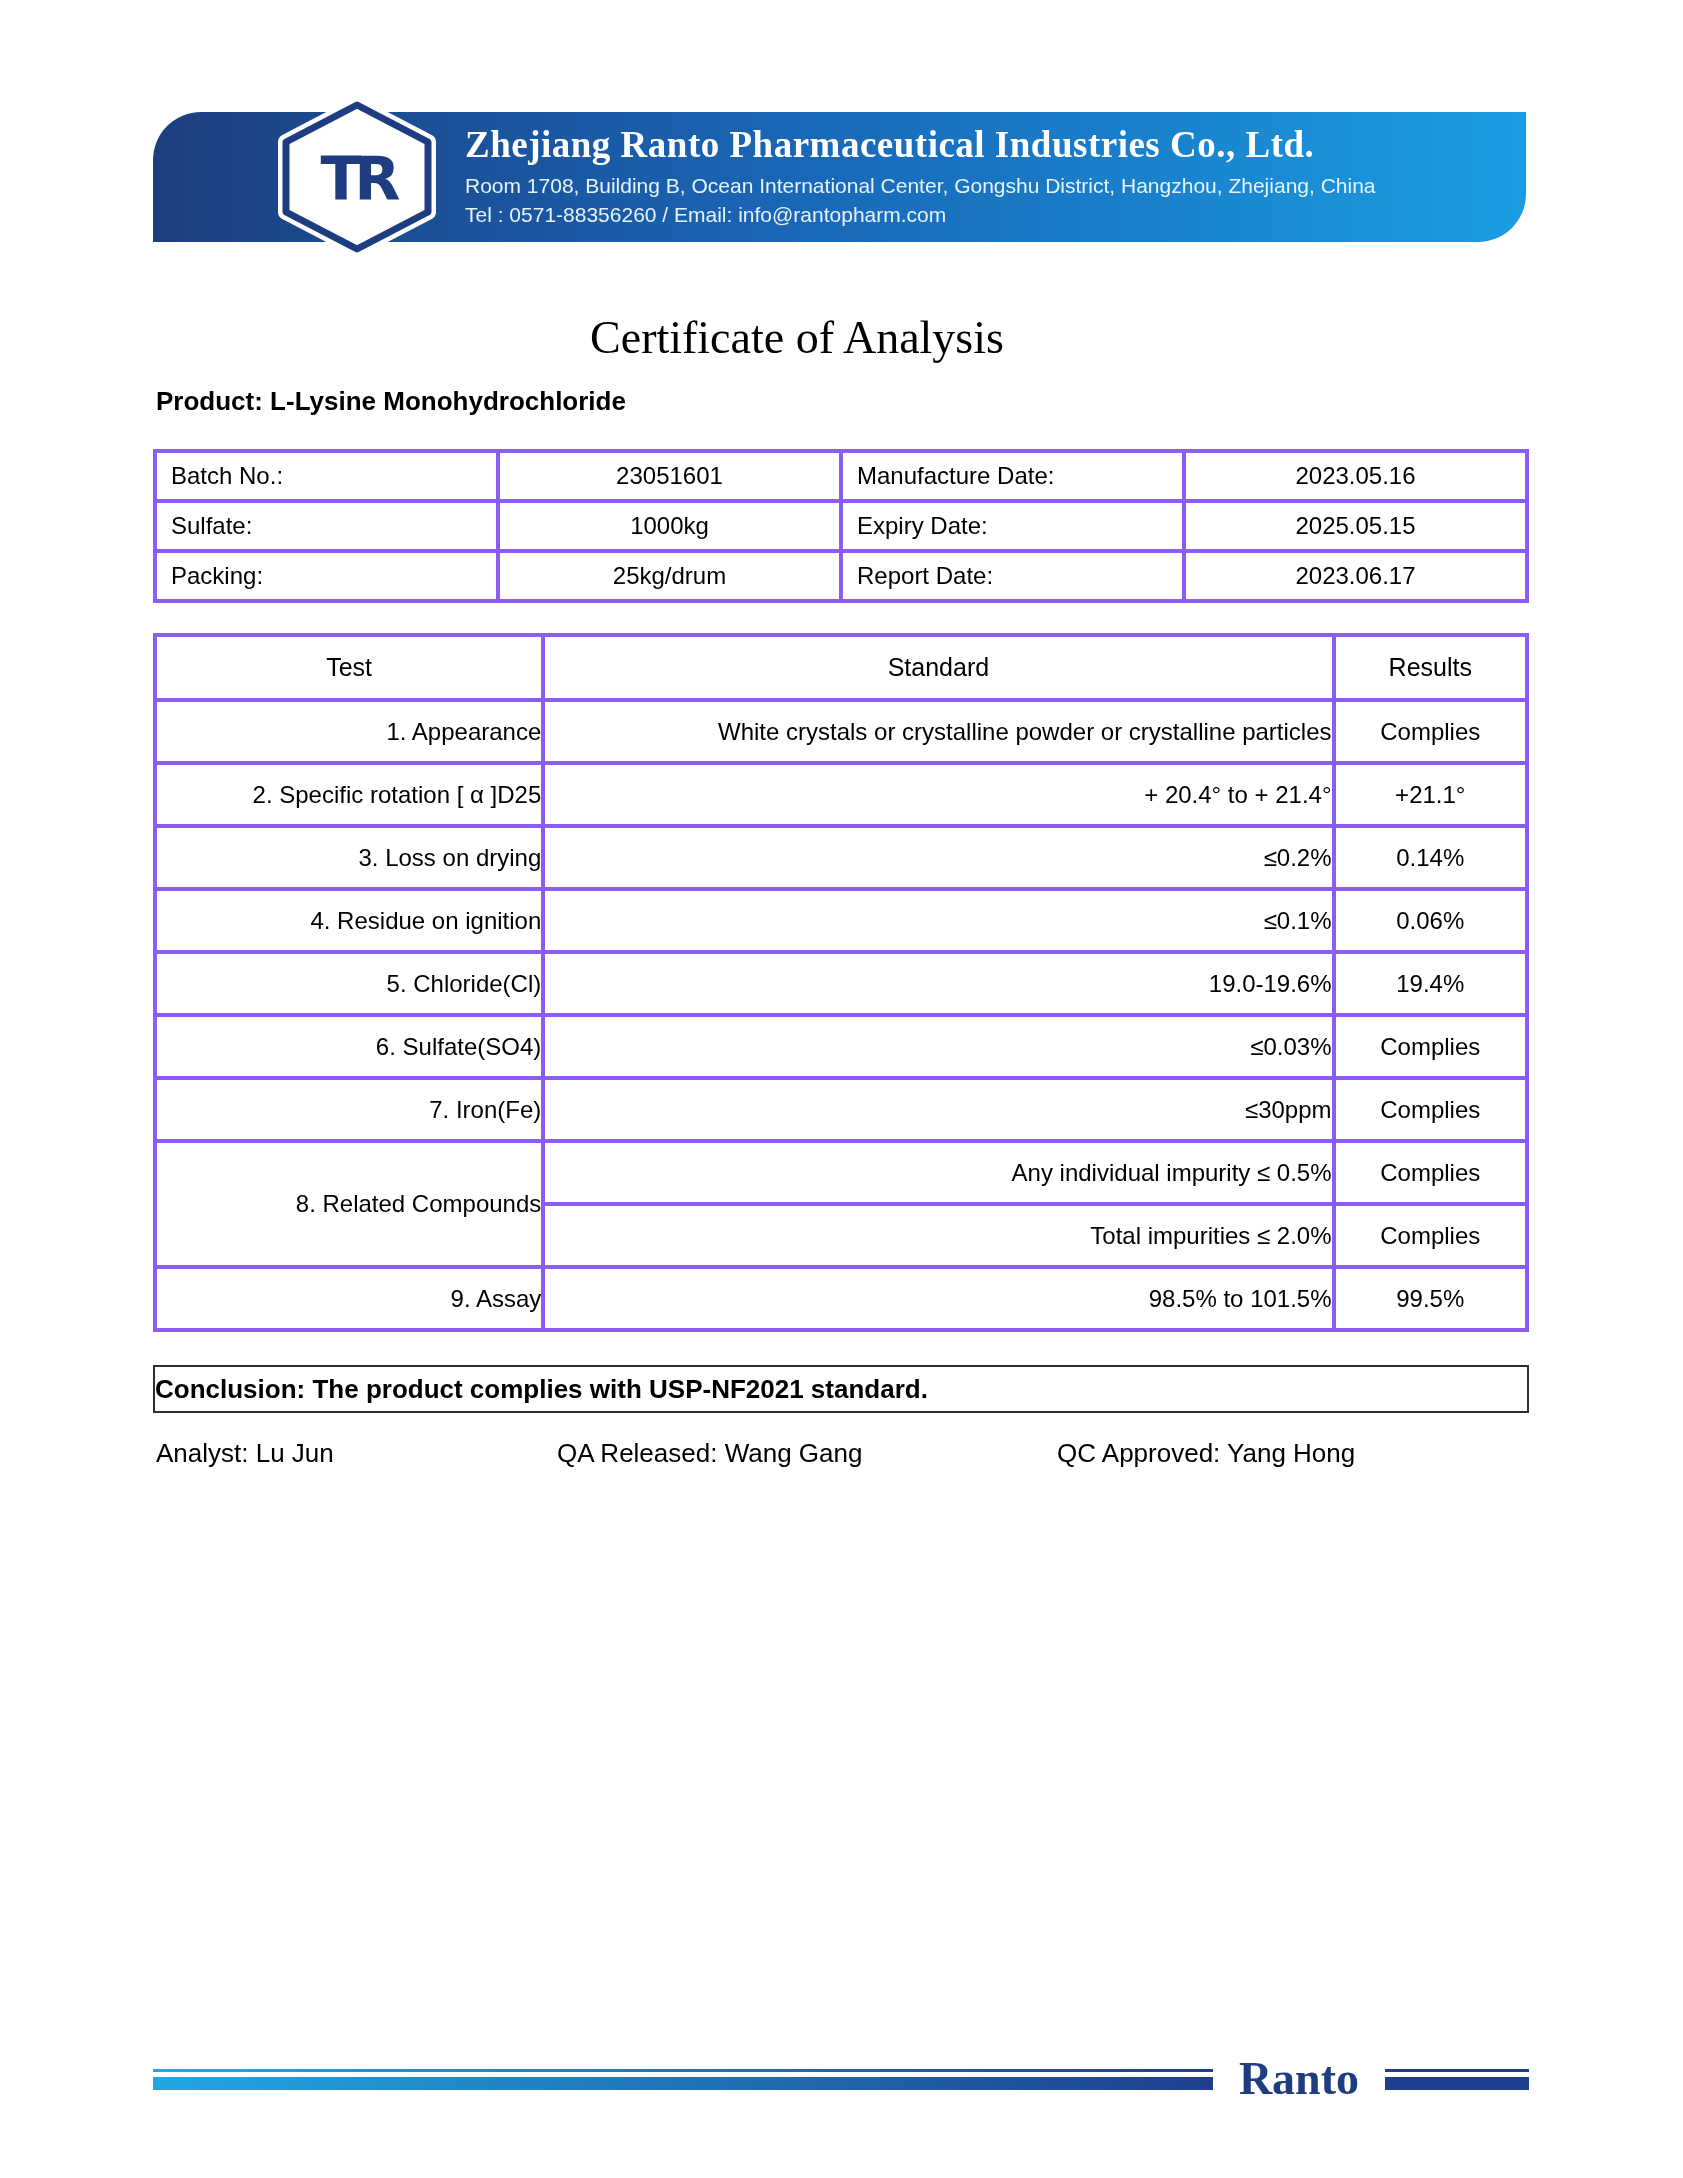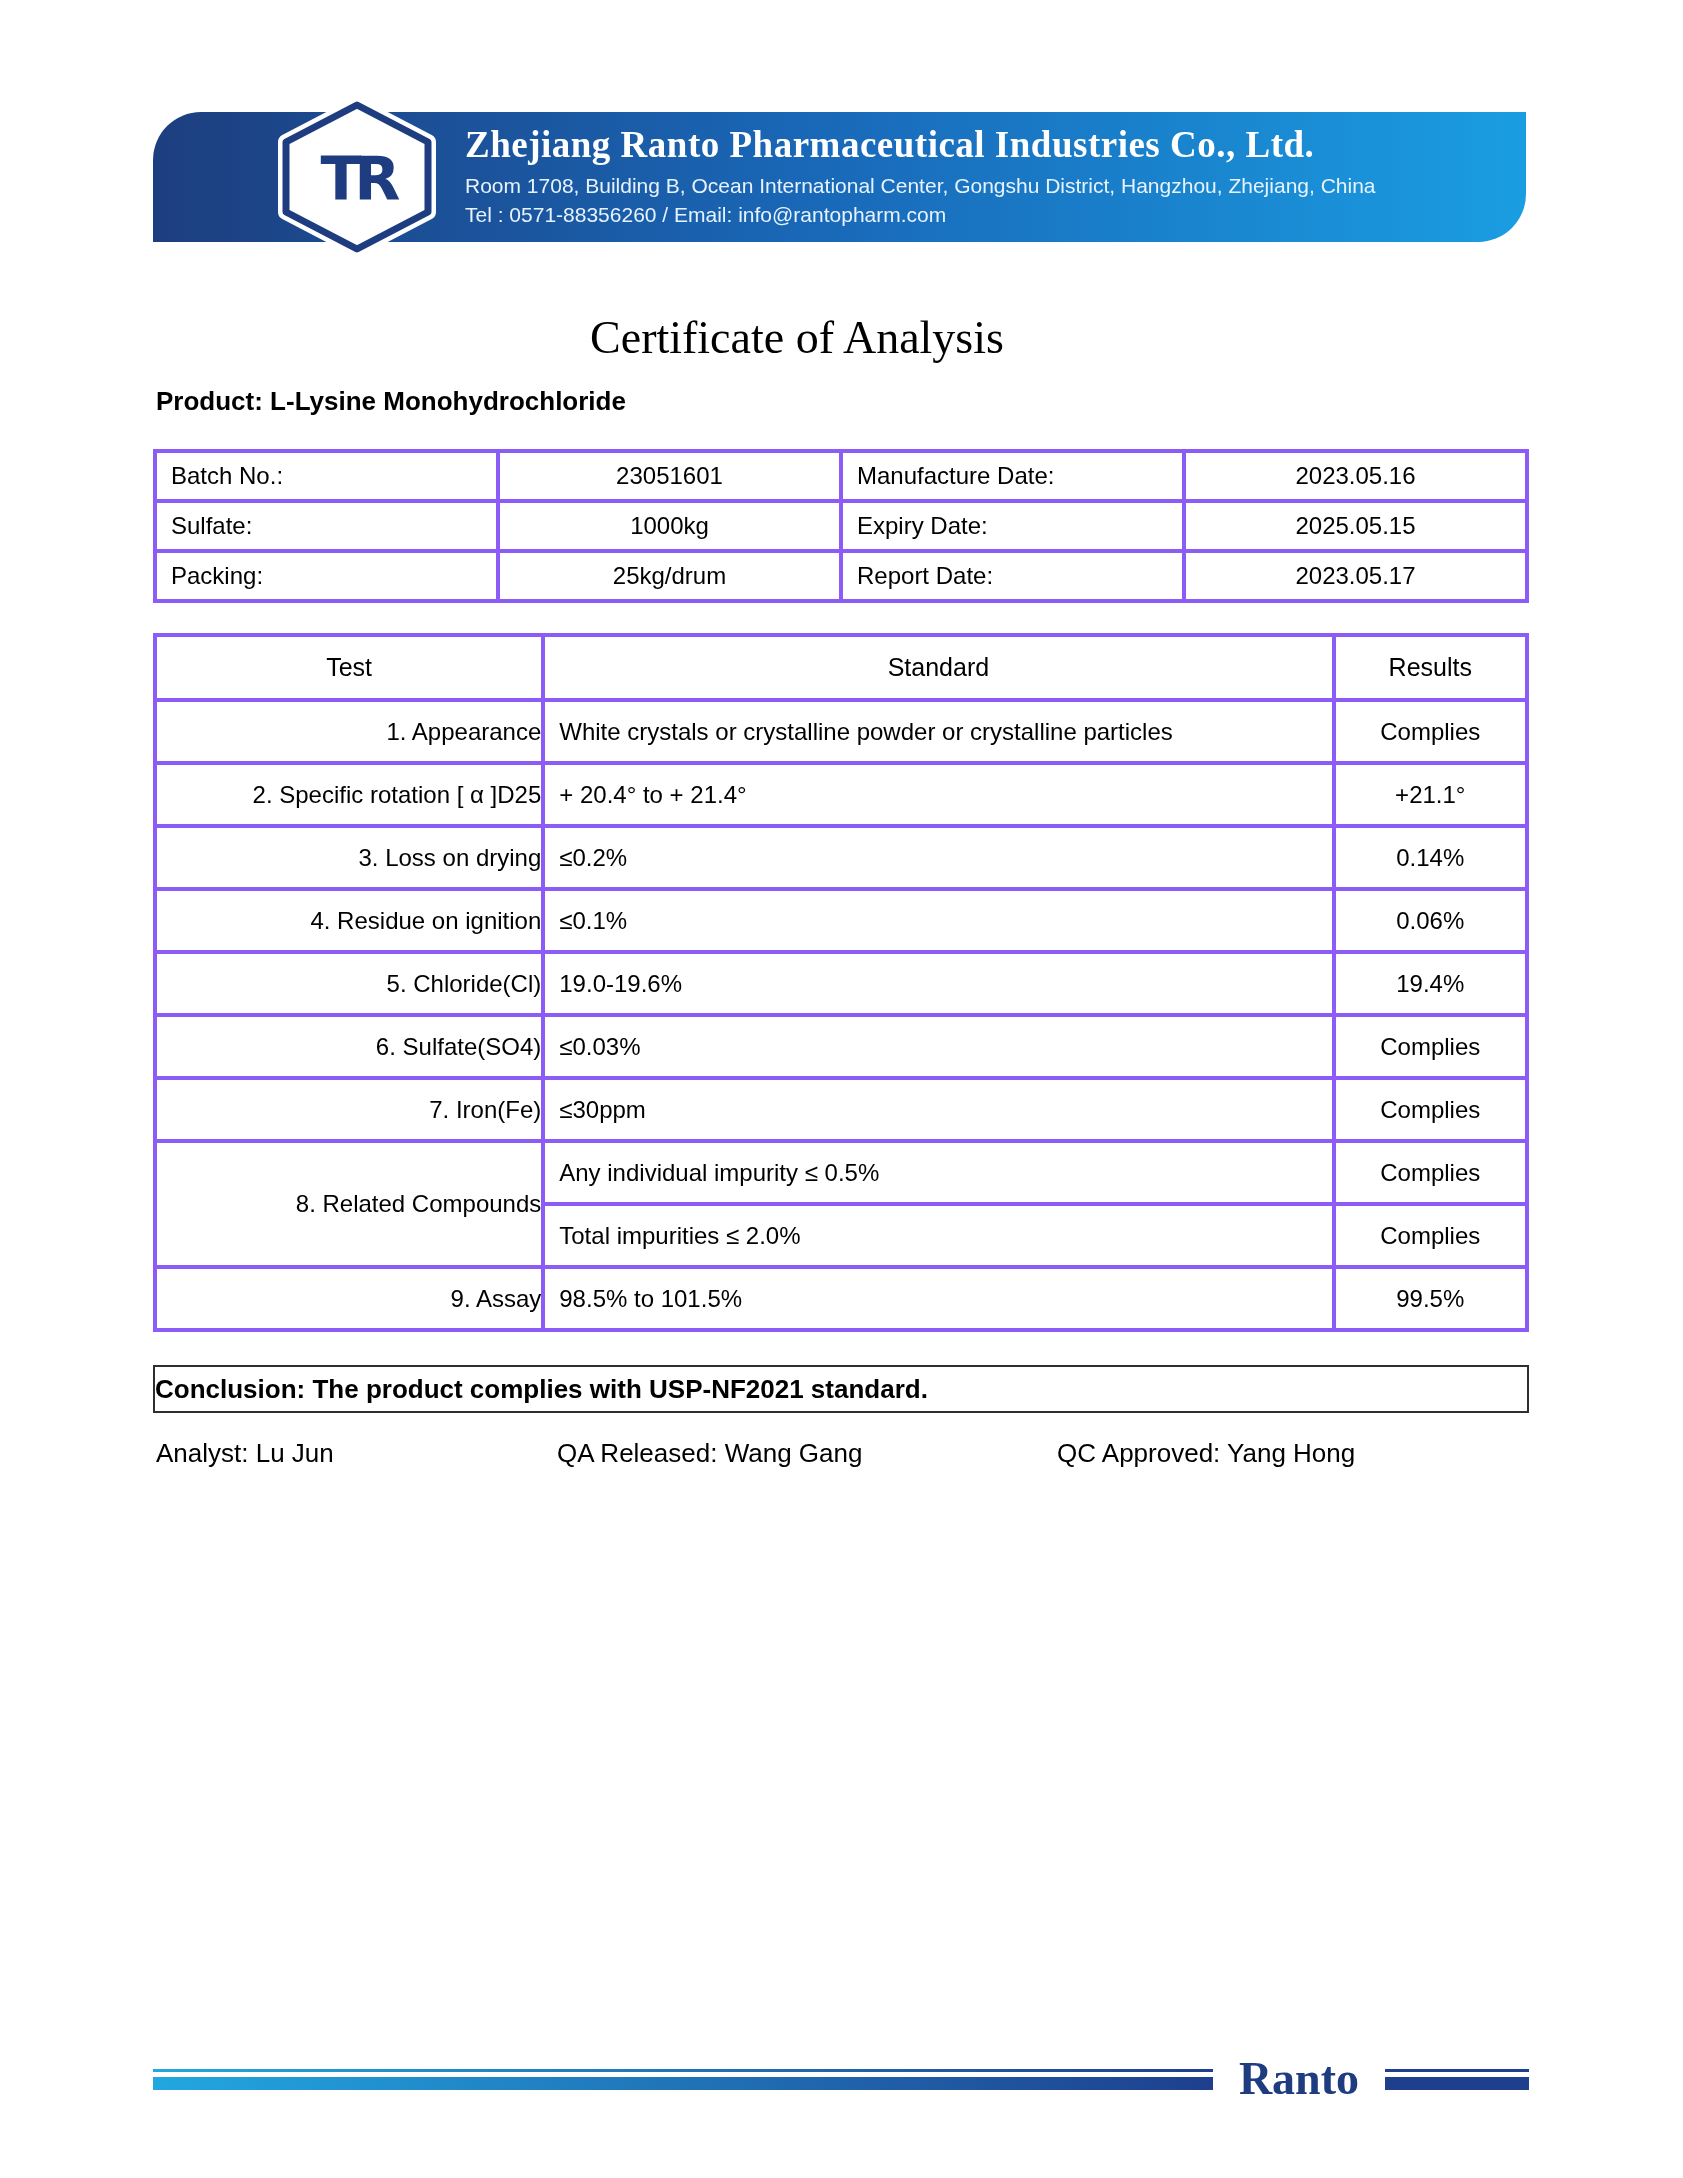--- a/index.html
+++ b/index.html
@@ -83,21 +83,21 @@
 
   .test-table {
     position: absolute;
     left: 153px; top: 633px;
     width: 1376px;
     table-layout: fixed;
   }
   .test-table th { height: 65px; font-weight: normal; text-align: center; font-size: 25px; }
   .test-table td { height: 63px; }
   .test-table td.c1 { text-align: right; padding-left: 14px; }
-  .test-table td.c2 { text-align: left; padding-left: 14px; }
+  .test-table td.c2 { text-align: right; padding-left: 14px; }
   .test-table td.c3 { text-align: center; }
   .col-test { width: 28.3%; }
   .col-standard { width: 57.6%; }
   .col-results { width: 14.1%; }
 
   
   .conclusion-box {
     position: absolute;
     left: 153px; top: 1365px;
     width: 1376px; height: 48px;
@@ -184,21 +184,21 @@
       <tr>
         <td class="lbl">Sulfate:</td>
         <td class="val">1000kg</td>
         <td class="lbl">Expiry Date:</td>
         <td class="val">2025.05.15</td>
       </tr>
       <tr>
         <td class="lbl">Packing:</td>
         <td class="val">25kg/drum</td>
         <td class="lbl">Report Date:</td>
-        <td class="val">2023.05.17</td>
+        <td class="val">2023.06.17</td>
       </tr>
     </tbody>
   </table>
 
   <table class="test-table">
     <colgroup>
       <col class="col-test">
         <col class="col-standard">
         <col class="col-results">
     </colgroup>

